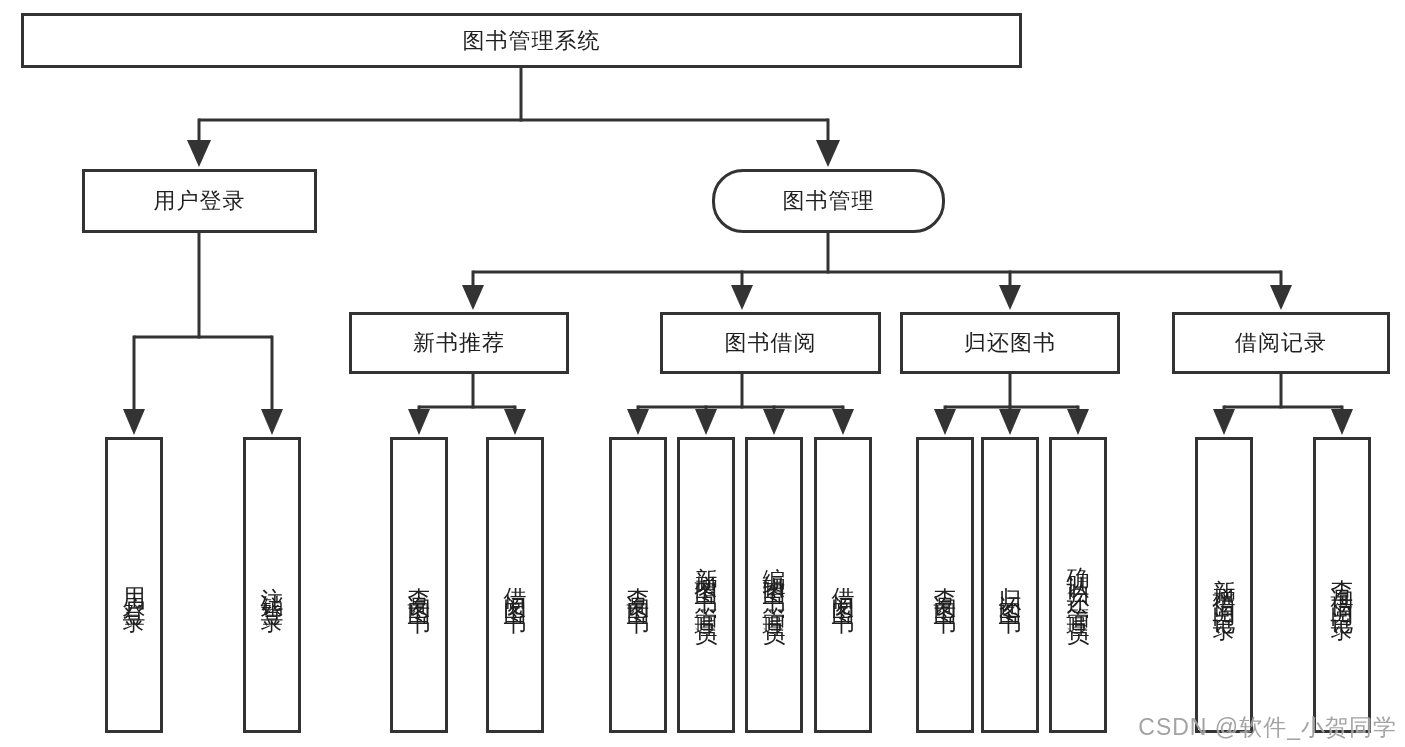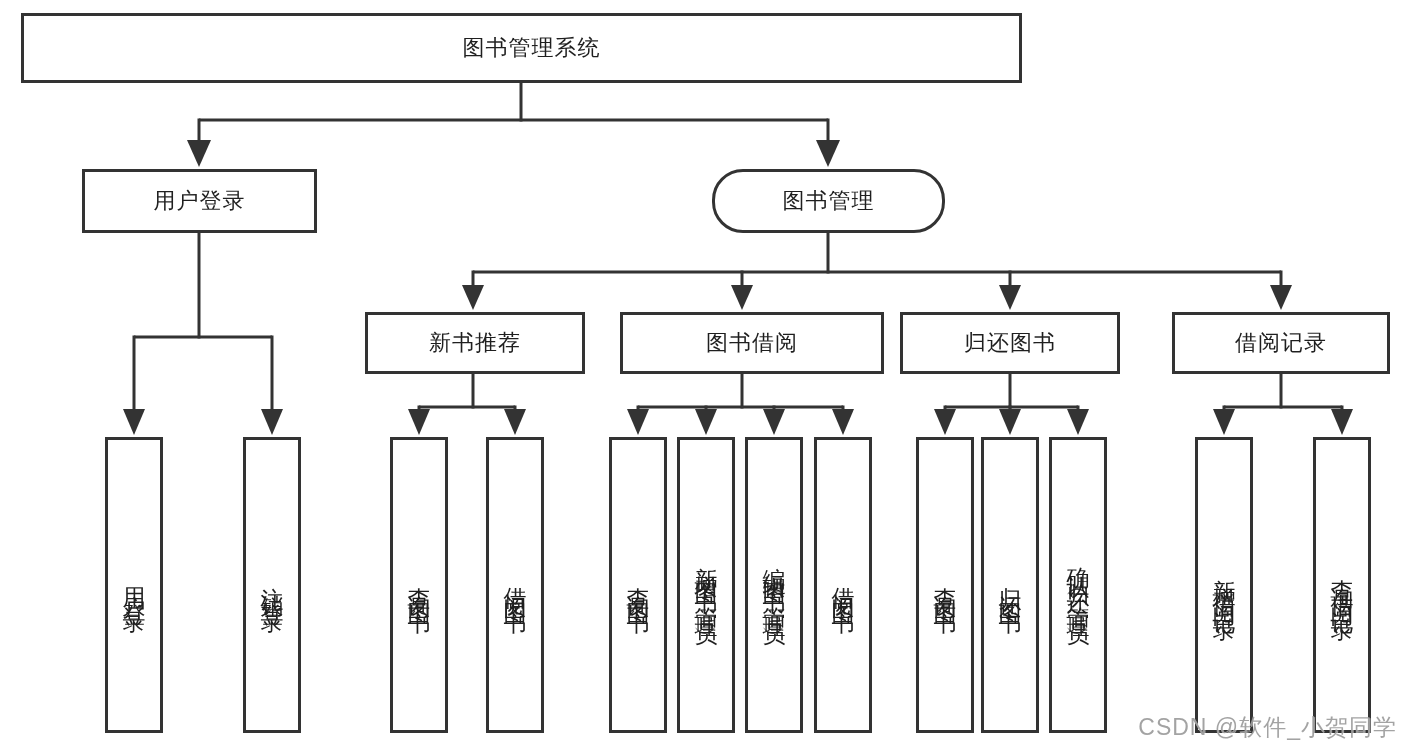--- a/index.html
+++ b/index.html
@@ -131,35 +131,35 @@
       <polygon points="763,409 785,409 774,435"></polygon>
       <polygon points="832,409 854,409 843,435"></polygon>
       <polygon points="934,409 956,409 945,435"></polygon>
       <polygon points="999,409 1021,409 1010,435"></polygon>
       <polygon points="1067,409 1089,409 1078,435"></polygon>
       <polygon points="1213,409 1235,409 1224,435"></polygon>
       <polygon points="1331,409 1353,409 1342,435"></polygon>
     </g>
   </svg>
 
-  <div class="node h" style="left:21px; top:13px; width:1001px; height:70px;padding-left:20px;">
+  <div class="node h" style="left:21px; top:13px; width:1001px; height:55px;padding-left:20px;">
     <span>图书管理系统</span>
   </div>
 
   <div class="node h" style="left:82px; top:169px; width:235px; height:64px;">
     <span>用户登录</span>
   </div>
   <div class="node h" style="left:712px; top:169px; width:233px; height:64px;border-radius:31px;">
     <span>图书管理</span>
   </div>
 
-  <div class="node h" style="left:365px; top:312px; width:220px; height:62px;">
+  <div class="node h" style="left:349px; top:312px; width:220px; height:62px;">
     <span>新书推荐</span>
   </div>
-  <div class="node h" style="left:620px; top:312px; width:264px; height:62px;justify-content:center;">
+  <div class="node h" style="left:660px; top:312px; width:221px; height:62px;justify-content:center;">
     <span>图书借阅</span>
   </div>
   <div class="node h" style="left:900px; top:312px; width:220px; height:62px;">
     <span>归还图书</span>
   </div>
   <div class="node h" style="left:1172px; top:312px; width:218px; height:62px;">
     <span>借阅记录</span>
   </div>
 
   <div class="node leaf" style="left:105px;">

